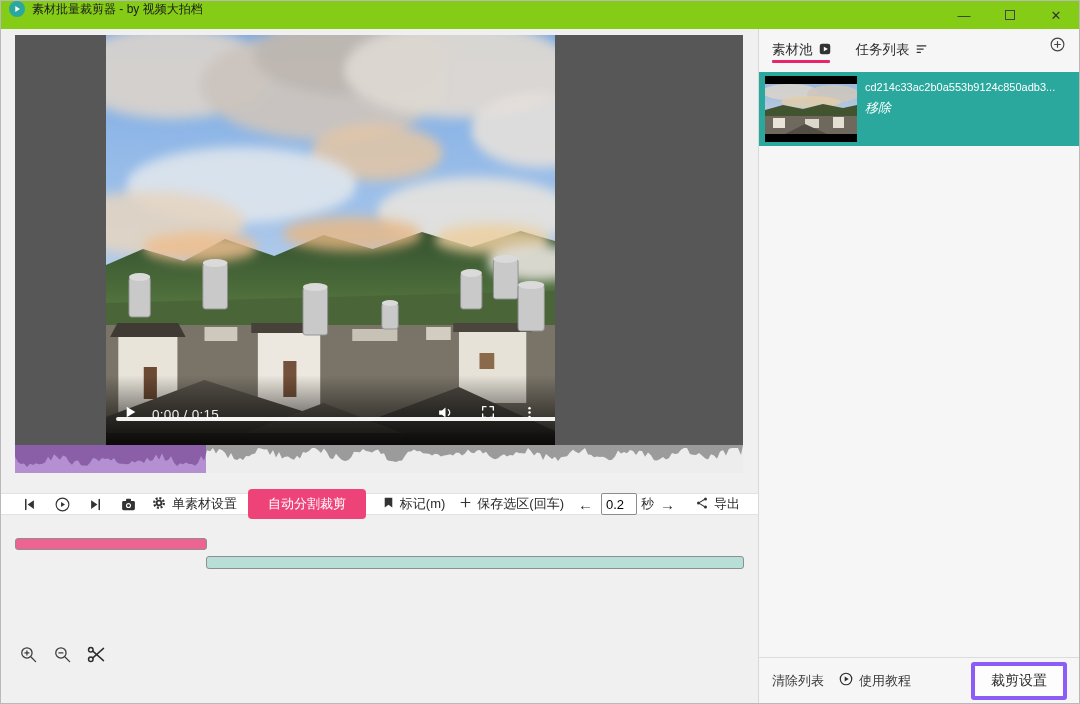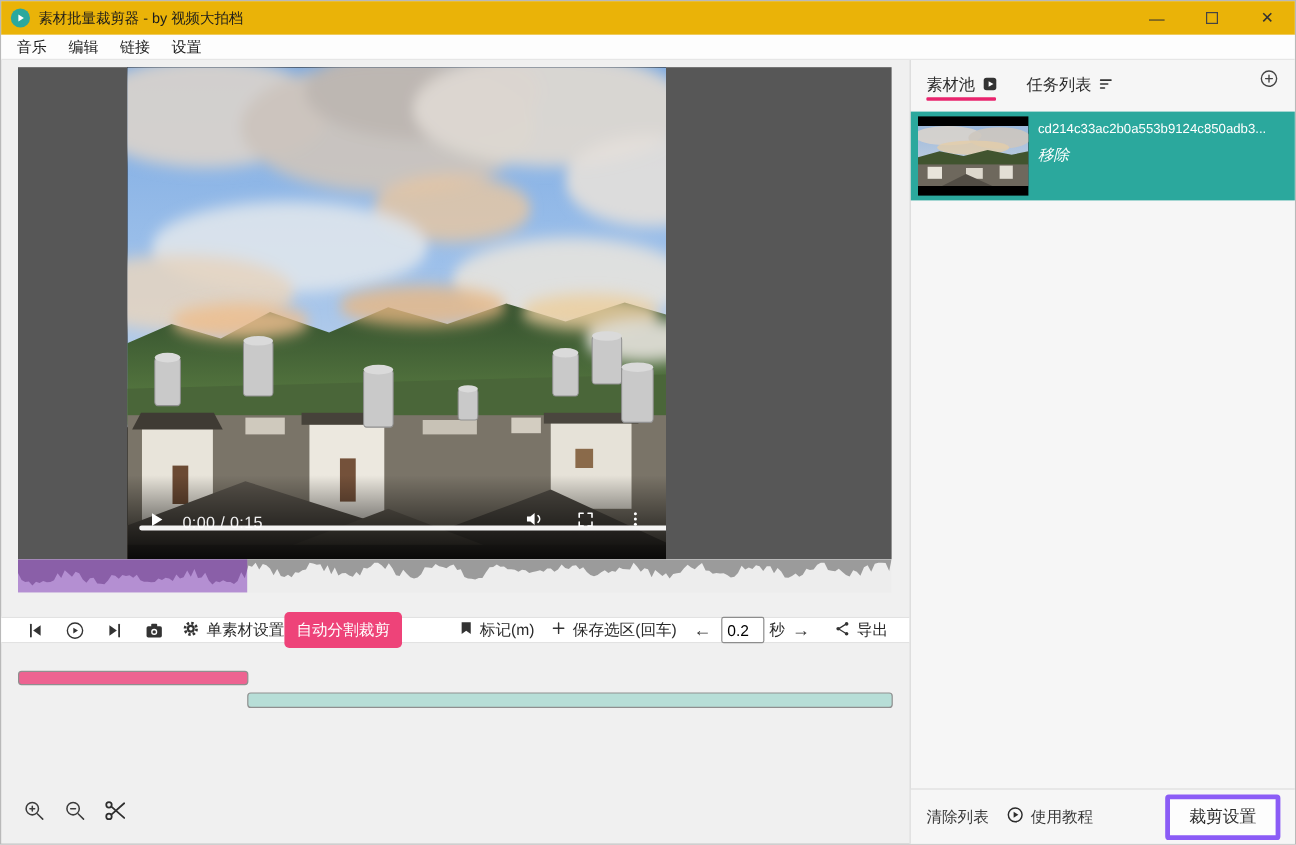--- a/index.html
+++ b/index.html
@@ -1,21 +1,21 @@
 <!DOCTYPE html>
 <html style="--accent-pink: #ee4379; --tab-underline: #e9246d; --item-teal: #2ba89d; --timeline-pink: #ed6391; --timeline-teal: #b7ded7; --wave-sel-bg: #b48fd2; --wave-sel: #8a5fa8; --wave-bg: #ededed; --wave: #9b9b9b;"><head>
 <meta charset="utf-8">
 <style>
   * { box-sizing: border-box; margin:0; padding:0; }
   html,body { width:1080px; height:704px; overflow:hidden; }
   body { font-family:"Liberation Sans","DejaVu Sans",sans-serif; background:#f0f0f0; color:#222; }
   .window { width:1080px; height:704px; border:1px solid #b9b9b9; display:flex; flex-direction:column; }
 
   
-  .titlebar { height:28px; background:#eab308; display:flex; align-items:center; padding-left:8px; flex:0 0 auto; }
+  .titlebar { height:28px; background:#84cc16; display:flex; padding-left:8px; flex:0 0 auto; }
   .app-icon { width:16px; height:16px; border-radius:50%; background:var(--item-teal,#2ba89d); display:flex; align-items:center; justify-content:center; }
   .app-icon svg { display:block; }
   .title-text { font-size:12px; margin-left:7px; color:#1c1c1c; }
   .win-controls { margin-left:auto; display:flex; height:28px; }
   .win-btn { width:46px; height:28px; display:flex; align-items:center; justify-content:center; font-size:13px; color:#333; cursor:default; }
   .max-box { width:10px; height:10px; border:1.2px solid #444; }
 
   
   .menubar { height:21px; background:#fdfdfd; border-bottom:1px solid #e6e6e6; display:flex; align-items:center; padding-left:4px; flex:0 0 auto; }
   .menu-item { font-size:12.5px; padding:0 9px; color:#1e1e1e; }
@@ -38,21 +38,21 @@
   .waveform { position:absolute; left:14px; top:416px; width:728px; height:28px; }
   .wave-layer { position:absolute; left:0; top:0; width:728px; height:28px; }
   .wave-sel { position:absolute; left:0; top:0; width:191px; height:28px; overflow:hidden; }
   .wave-layer svg, .wave-sel svg { display:block; }
 
   
   .toolbar { position:absolute; left:0; top:464px; width:757px; height:22px; background:#fff; border-top:1px solid #e2e2e2; border-bottom:1px solid #e2e2e2; display:flex; align-items:center; padding:0 18px 0 18px; }
   .tb-icon { display:flex; align-items:center; justify-content:center; width:20px; height:20px; margin-right:13px; }
   .tb-group { display:flex; align-items:center; font-size:13px; color:#2a2a2a; }
   .tb-label { margin-left:5px; }
-  .btn-autosplit { margin-left:0; background:var(--accent-pink,#ee4379); color:#fff; font-size:13px; border:none; border-radius:4px; padding:6px 10px; }
+  .btn-autosplit { margin-left:11px; background:var(--accent-pink,#ee4379); color:#fff; font-size:13px; border:none; border-radius:4px; padding:6px 20px; }
   .tb-mark { margin-left:auto; }
   .tb-sep { width:14px; }
   .sec-input { width:36px; height:22px; border:1px solid #8d8d8d; border-radius:2px; font-size:13px; padding:1px 4px; margin:0 4px 0 8px; font-family:inherit; }
   .arrow-glyph { font-size:15px; color:#333; }
 
   
   .bar { position:absolute; border:1px solid #8f8f8f; border-radius:3px; }
   .bar-pink { left:14px; top:509px; width:192px; height:12px; background:var(--timeline-pink,#ed6391); }
   .bar-teal { left:205px; top:527px; width:538px; height:13px; background:var(--timeline-teal,#b7ded7); }
 
@@ -100,26 +100,20 @@
         </span>
       <span class="win-btn">
           <span class="max-box"></span>
         </span>
       <span class="win-btn">
           <span>✕</span>
         </span>
     </div>
   </div>
 
-  <div class="menubar">
-    <span class="menu-item">音乐</span>
-    <span class="menu-item">编辑</span>
-    <span class="menu-item">链接</span>
-    <span class="menu-item">设置</span>
-  </div>
 
   <div class="content">
 
     <div class="main">
 
       <div class="player">
         <div class="video">
           <svg class="scene" viewBox="0 0 547 410" preserveAspectRatio="none">
             <defs>
               <linearGradient id="sky" x1="0" y1="0" x2="0" y2="1">

